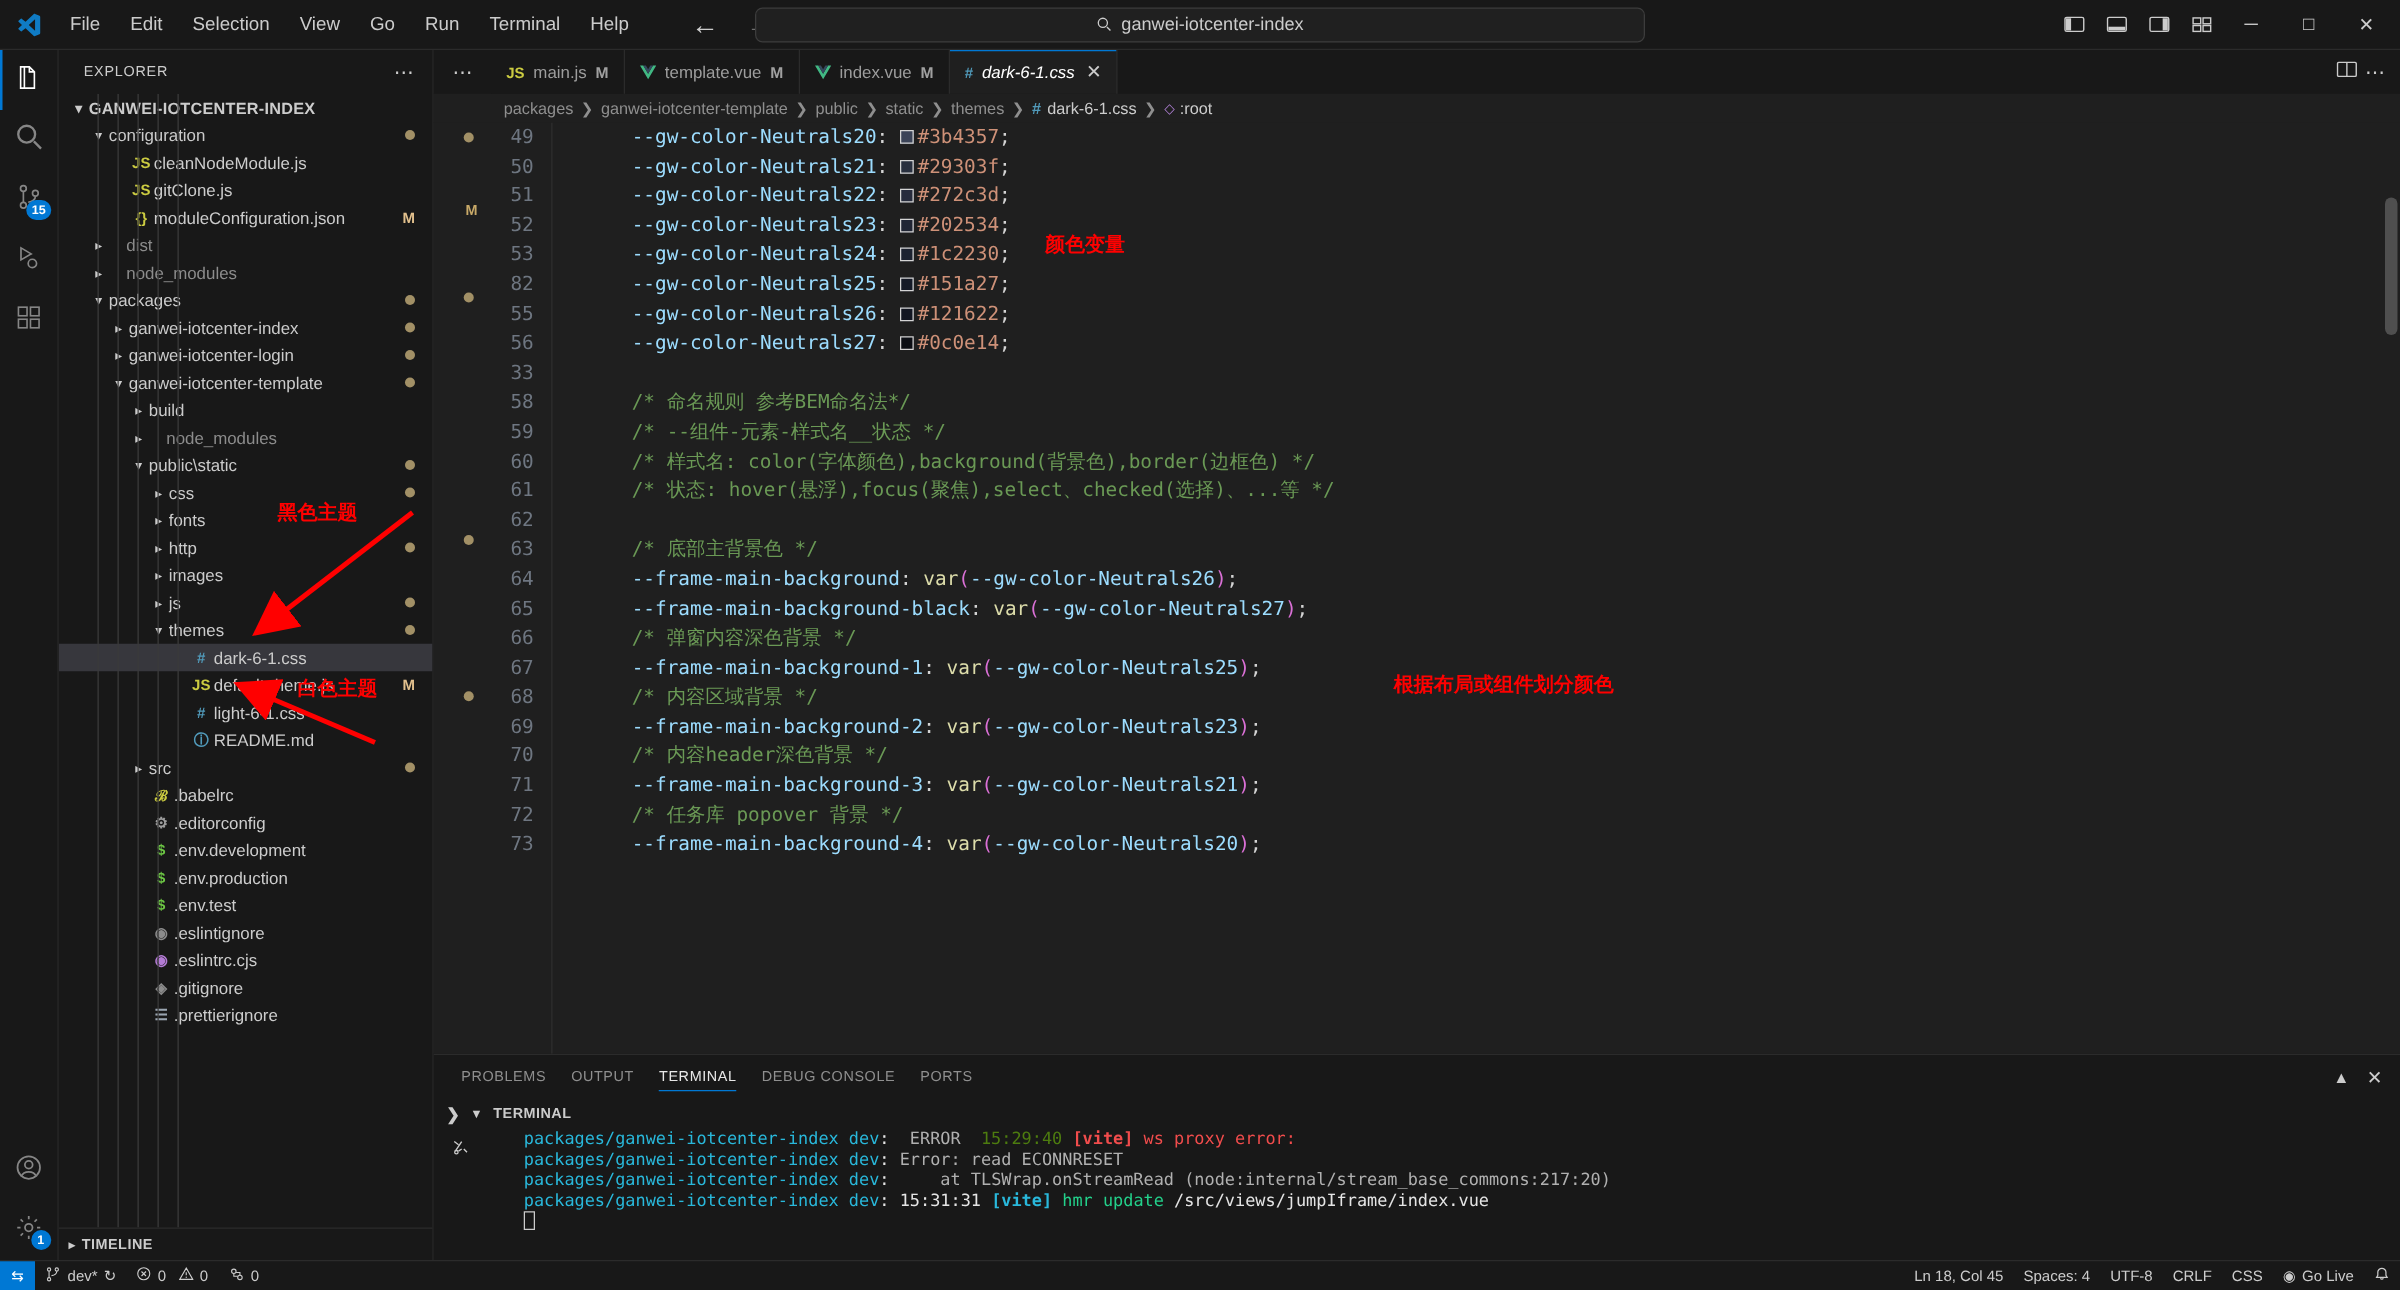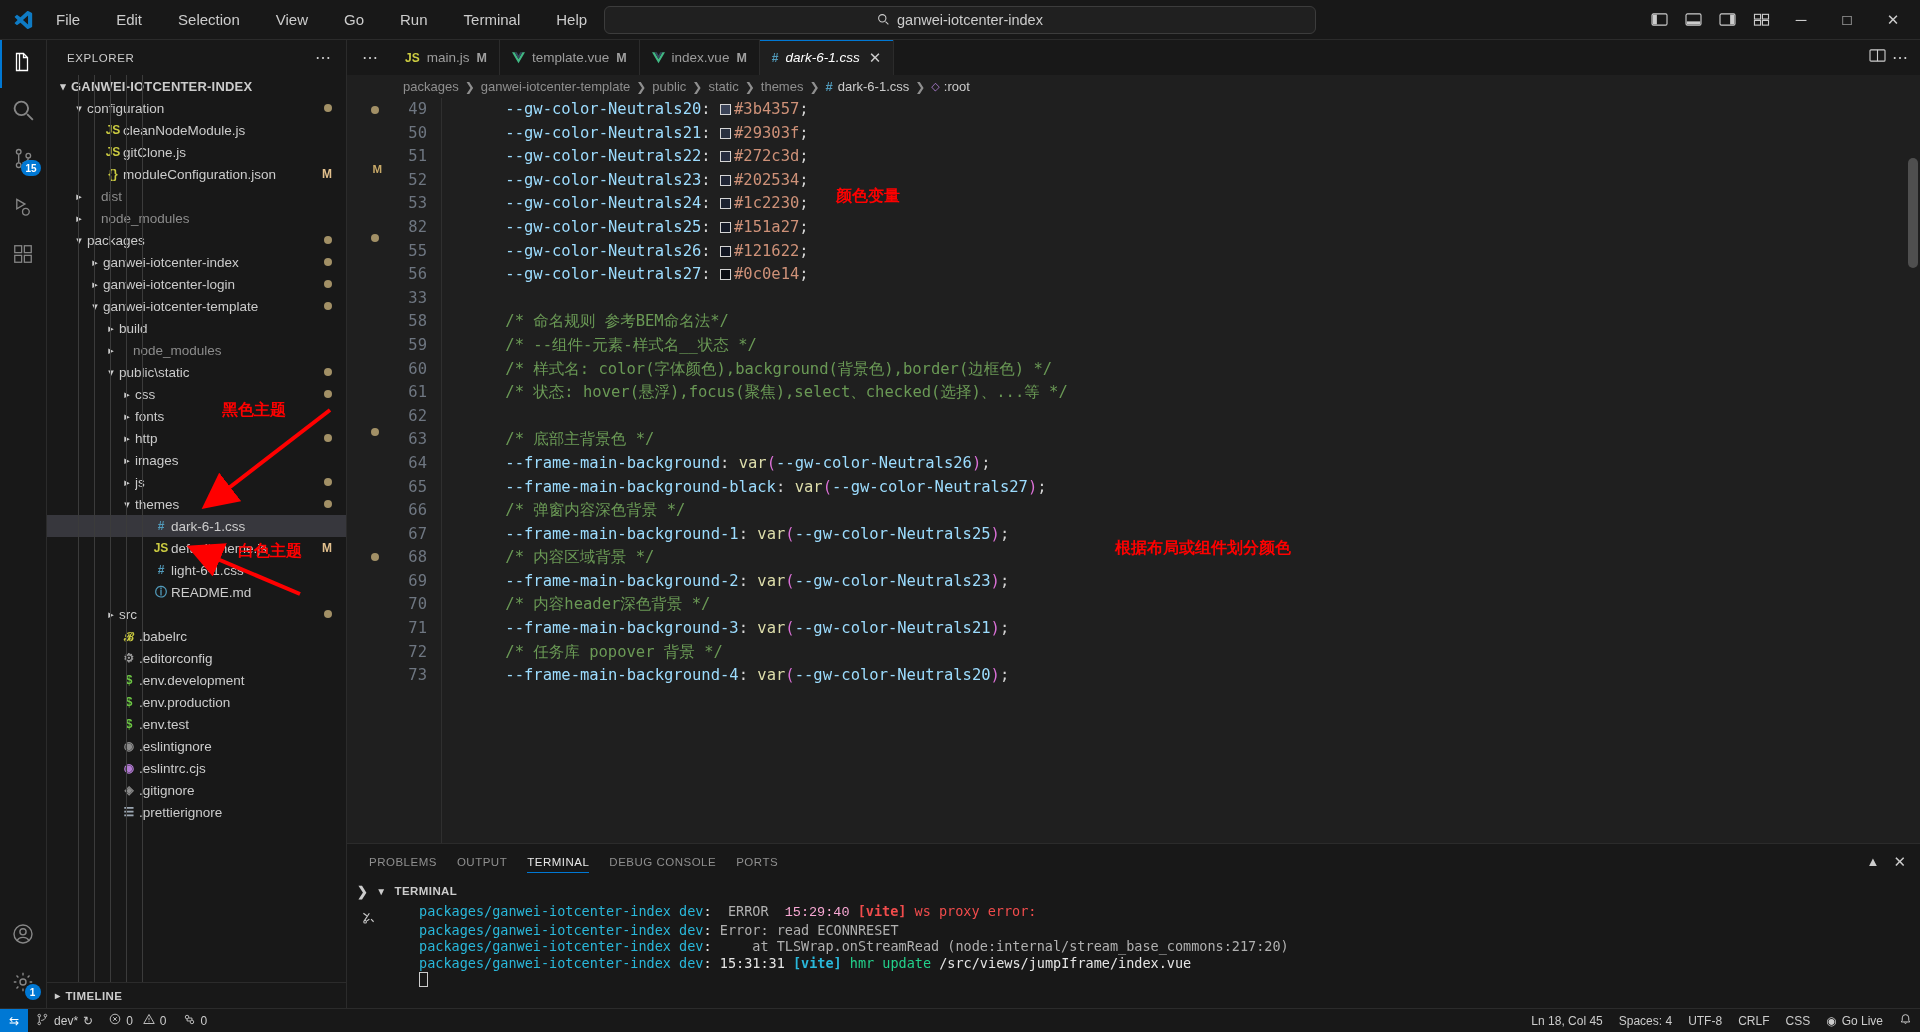--- a/index.html
+++ b/index.html
@@ -11,21 +11,21 @@
     -webkit-font-smoothing: antialiased;
   }
   #app { position: relative; width: 1920px; height: 1032px; display: flex; flex-direction: column; }
 
   
   .titlebar {
     height: 40px; background: #181818; border-bottom: 1px solid #2b2b2b;
     display: flex; align-items: center; flex: 0 0 40px; position: relative;
   }
   .vs-logo { width: 46px; display:flex; align-items:center; justify-content:center; }
-  .menu { display: flex; align-items: flex-end; gap: 16px; }
+  .menu { display: flex; align-items: flex-end; gap: 4px; }
   .menu-item {
     font-size: 15px; color: #cccccc; padding: 4px 10px; border-radius: 4px;
     white-space: nowrap; cursor: default;
   }
   .nav-arrows { display:flex; align-items:center; gap: 22px; margin-left: 40px; }
   .nav-arrow { font-size: 22px; color: #cccccc; line-height: 1; cursor: default; }
   .nav-arrow.dim { color: #6e6e6e; }
   .cmdcenter {
     position: absolute; left: 50%; transform: translateX(-50%);
     width: 712px; height: 28px; background: #202020; border: 1px solid #3c3c3c;
@@ -157,21 +157,21 @@
   .term-header { height: 24px; display:flex; align-items:center; gap: 8px; padding-left: 10px; color:#cccccc; font-size: 11.5px; font-weight:700; letter-spacing:.4px; flex:0 0 24px;}
   .term-body { flex:1; display:flex; min-height:0; }
   .term-gutter { width: 42px; flex:0 0 42px; display:flex; flex-direction:column; align-items:center; padding-top: 6px; gap: 10px;}
   .term-out {
     flex:1; font-family: "DejaVu Sans Mono", monospace; font-size: 13.5px; line-height: 16.6px;
     white-space: pre; color:#cccccc; padding-left: 30px; overflow:hidden;
   }
   .t-cyan { color: #29b8db; }
   .t-red  { color: #f14c4c; }
   .t-gray { color: #b0b0b0; }
-  .t-dim  { color: #f9a8d4; font-family: Liberation Mono, monospace; }
+  .t-dim  { color: #4d7c0f; }
   .t-green{ color: #23d18b; }
   .t-white{ color: #e5e5e5; }
   .term-cursor { display:inline-block; width:9px; height:15px; border:1px solid #cccccc; vertical-align:-3px;}
   .panel-right-scroll { width: 14px; flex:0 0 14px; }
 
   
   .statusbar {
     height: 24px; flex: 0 0 24px; background:#181818; display:flex; align-items:center;
     font-size: 12px; color:#cccccc; border-top: 1px solid #2b2b2b;
   }

